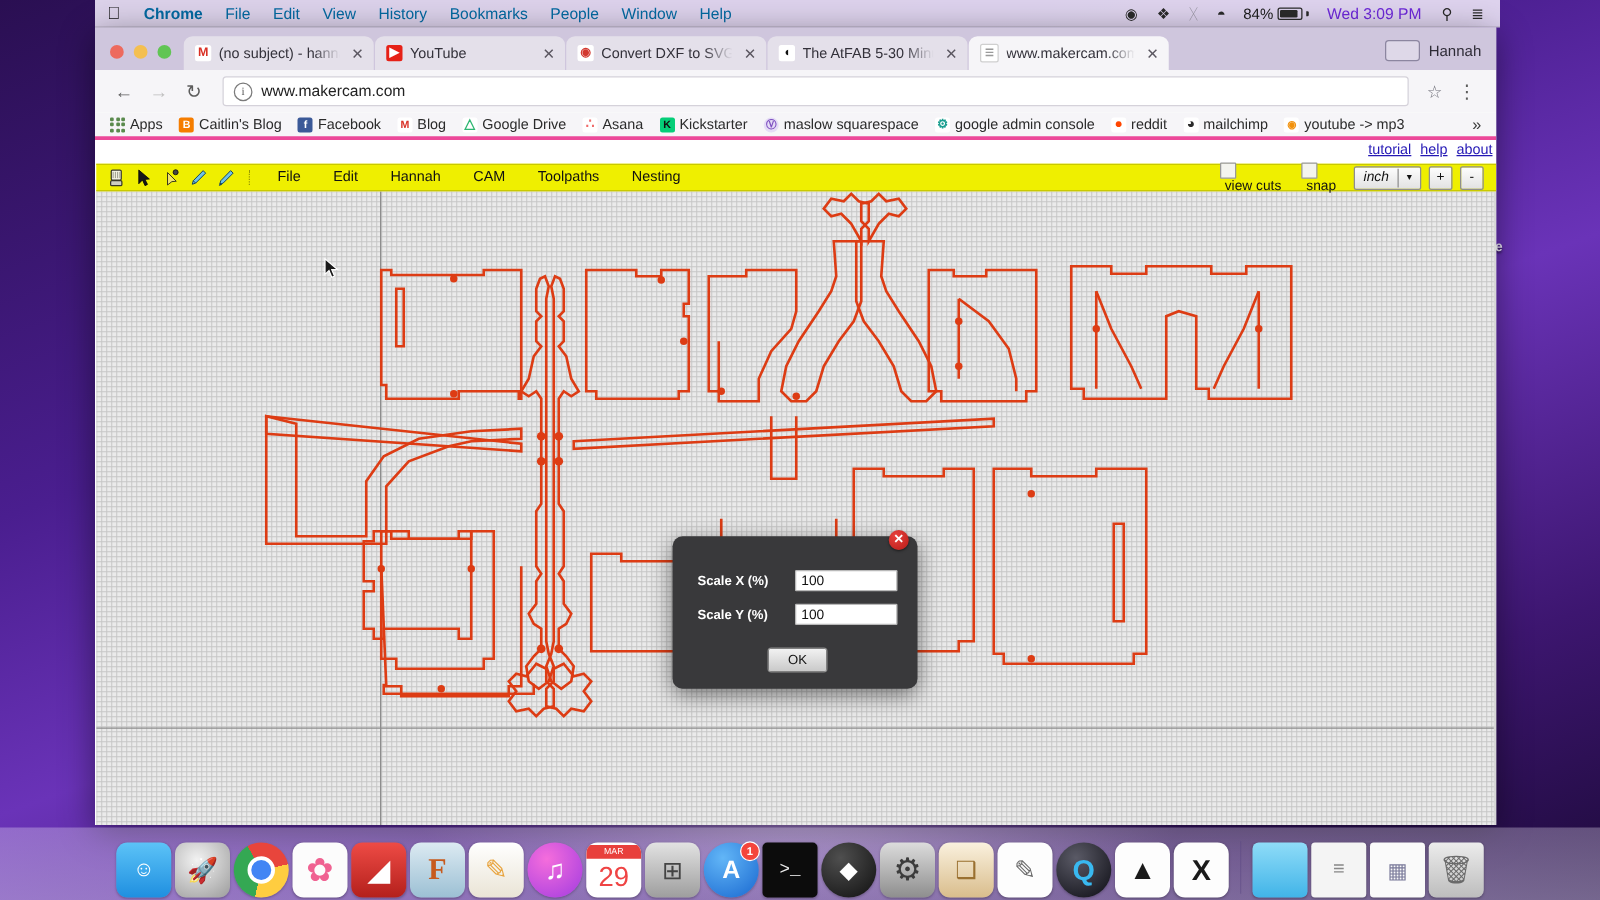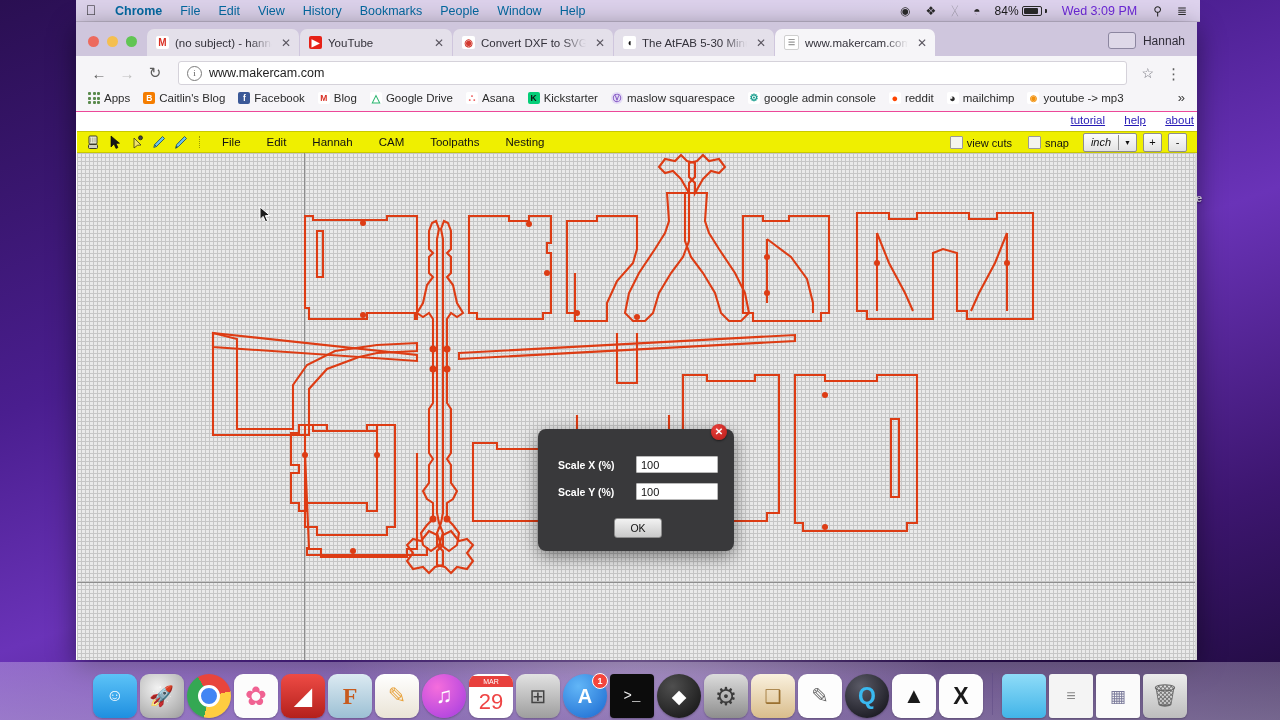--- a/index.html
+++ b/index.html
@@ -63,43 +63,43 @@
     font-size:15px;color:#5c5c5c;border-radius:50%;}
   .navbtn.dis{color:#bdbdbd;}
   .urlbox{flex:1;height:24px;margin:0 8px;background:#fff;border:1px solid #d5d2da;border-radius:3px;
     display:flex;align-items:center;padding:0 8px;gap:7px;box-sizing:border-box;}
   .urlinfo{width:13px;height:13px;border:1.2px solid #7b7b7b;border-radius:50%;color:#5c5c5c;
     font-size:9px;display:flex;align-items:center;justify-content:center;font-family:"Liberation Serif",serif;flex:none;}
   .urltxt{font-size:12.5px;color:#222;}
   .star{font-size:14px;color:#70707a;padding:0 4px;}
   .kebab{font-size:15px;color:#5c5c5c;padding:0 6px;letter-spacing:0;line-height:1;}
 
-  .bmbar{height:22px;background:#f6f5f8;border-bottom:1px solid #ec4899;display:flex;align-items:flex-start;
+  .bmbar{height:22px;background:#f6f5f8;border-bottom:3px solid #ec4899;display:flex;align-items:center;
     padding:0 6px;box-sizing:border-box;gap:1px;overflow:hidden;}
   .bm{display:flex;align-items:center;gap:4px;padding:2px 6px;font-size:11.5px;color:#2b2b2b;white-space:nowrap;border-radius:3px;}
   .bmi{width:12px;height:12px;flex:none;border-radius:2px;display:flex;align-items:center;justify-content:center;
      font-size:8.5px;font-weight:bold;color:#fff;line-height:1;}
   .bm-overflow{margin-left:auto;font-size:13px;color:#3a3a3a;padding:0 6px;}
   .grid9{display:grid;grid-template-columns:repeat(3,3px);grid-template-rows:repeat(3,3px);gap:1.5px;}
   .grid9 i{background:#5a8a4d;border-radius:1px;display:block;width:3px;height:3px;}
 
   
   .page{position:relative;background:#fff;height:548px;overflow:hidden;}
   .toplinks{position:absolute;right:3px;top:2px;font-size:11.5px;color:#2418b5;z-index:6;}
-  .toplinks a{color:#2418b5;margin-left:16px;}
+  .toplinks a{color:#2418b5;margin-left:4px;}
   .mcbar{position:absolute;left:1px;top:19px;right:0;height:22px;background:#efef00;
     display:flex;align-items:center;box-sizing:border-box;padding:0 6px;
     border-top:1px solid #c9c900;border-bottom:1px solid #c9c900;z-index:5;}
   .tool{width:20px;height:18px;display:flex;align-items:center;justify-content:center;margin-right:2px;}
   .toolsep{width:1px;height:12px;border-left:1px dotted #9a9a00;margin:0 8px 0 6px;}
   .mcmenu{font-size:11.5px;color:#111;padding:0 13px;white-space:nowrap;}
   .mcright{margin-left:auto;display:flex;align-items:center;gap:6px;padding-right:4px;}
   .cbx{width:11px;height:11px;background:#f4f4ee;border:1px solid #999;border-radius:1px;display:inline-block;}
   .cblab{font-size:11px;color:#111;margin-left:4px;}
-  .cbwrap{display:flex;align-items:flex-end;}
+  .cbwrap{display:flex;align-items:flex-start;flex-direction:column;}
   .unit{display:flex;align-items:center;height:17px;background:linear-gradient(#fdfdfd,#e2e2e2);
     border:1px solid #8e8e8e;border-radius:2px;font-size:11px;color:#111;}
   .unit .u-lab{padding:0 7px;}
   .unit .u-arrow{border-left:1px solid #8e8e8e;padding:0 5px;font-size:7px;line-height:15px;}
   .sqbtn{width:17px;height:17px;background:linear-gradient(#fdfdfd,#e2e2e2);border:1px solid #8e8e8e;
     border-radius:2px;font-size:11px;color:#111;display:flex;align-items:center;justify-content:center;line-height:1;}
 
   .canvaswrap{position:absolute;left:1px;top:41px;right:0;bottom:0;background:#eaeaea;overflow:hidden;}
   .gridlayer{position:absolute;inset:0;
     background-image:

